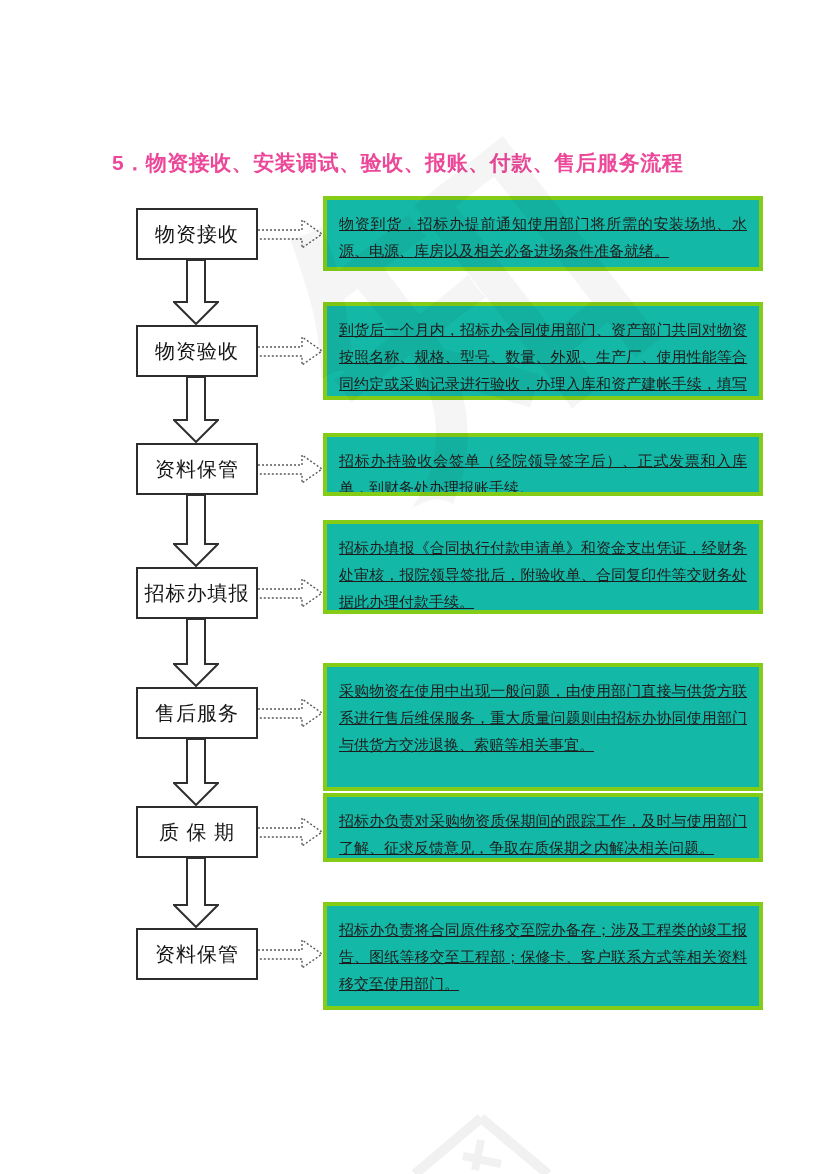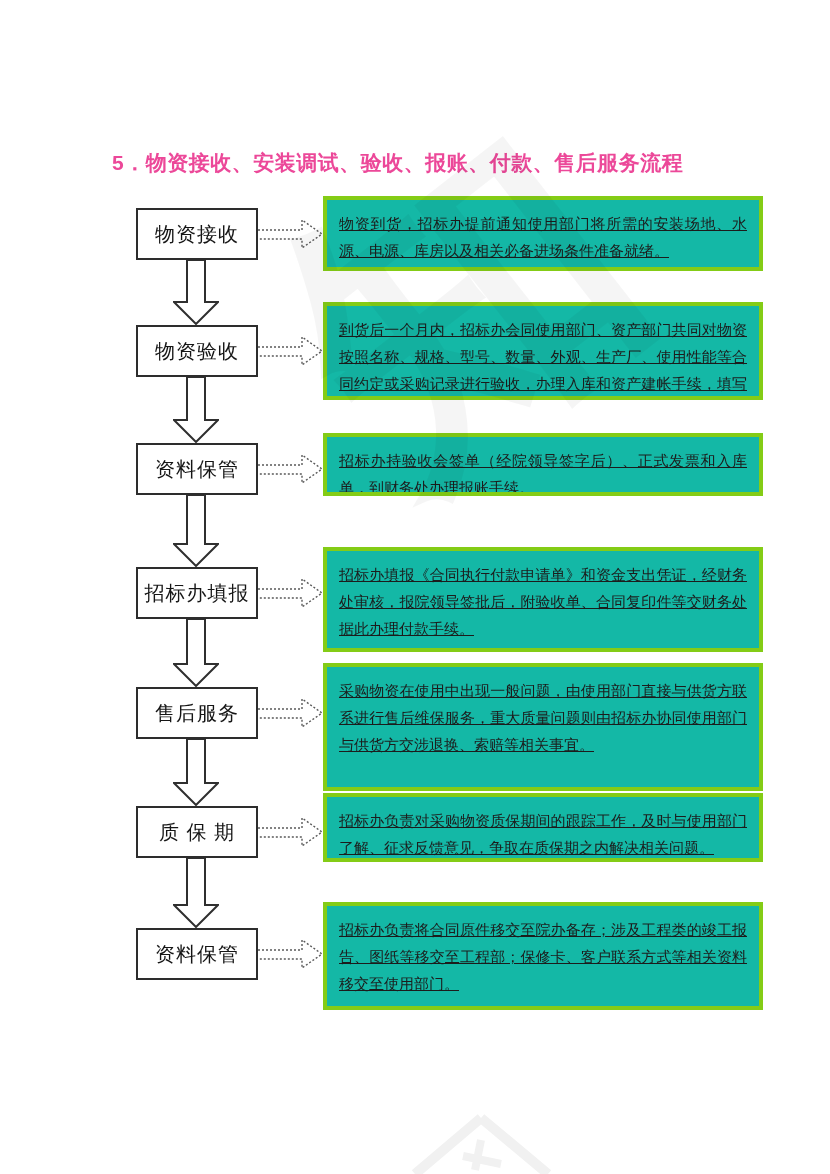--- a/index.html
+++ b/index.html
@@ -35,21 +35,21 @@
     box-sizing:border-box;
     font-size:15px;line-height:27px;color:#1c1c1c;
     padding:10px 12px 0 12px;
     overflow:hidden;
     text-decoration:underline;
   }
   .dbox p{margin:0;text-align:justify;}
   .d1{top:196px;height:75px}
   .d2{top:302px;height:98px}
   .d3{top:433px;height:63px}
-  .d4{top:547px;height:105px}
+  .d4{top:520px;height:94px}
   .d5{top:663px;height:128px}
   .d6{top:793px;height:69px}
   .d7{top:902px;height:108px}
 
   
   .varrow{position:absolute;left:173px;}
   
   .rarrow{position:absolute;left:258px;}
   .r1{top:218px}.r2{top:335px}.r3{top:453px}.r4{top:577px}
   .r5{top:697px}.r6{top:816px}.r7{top:938px}

